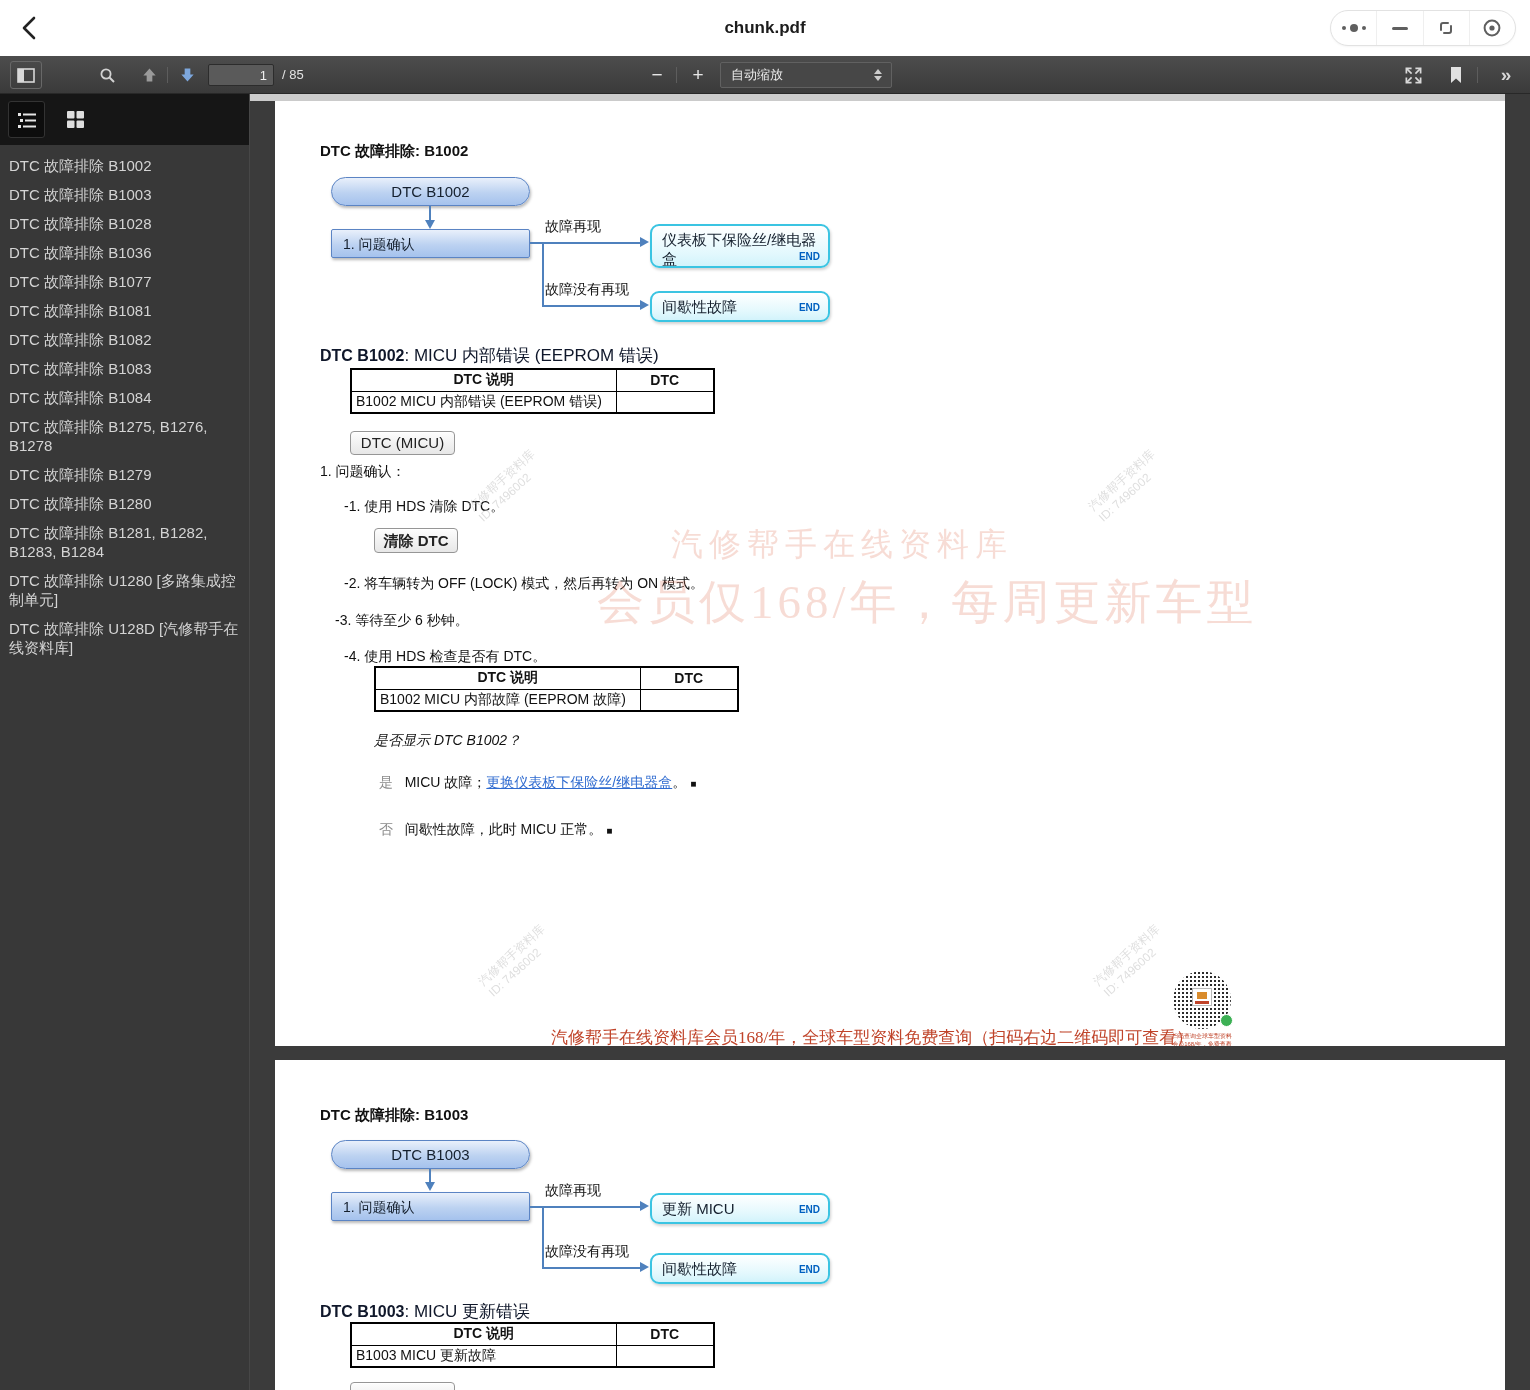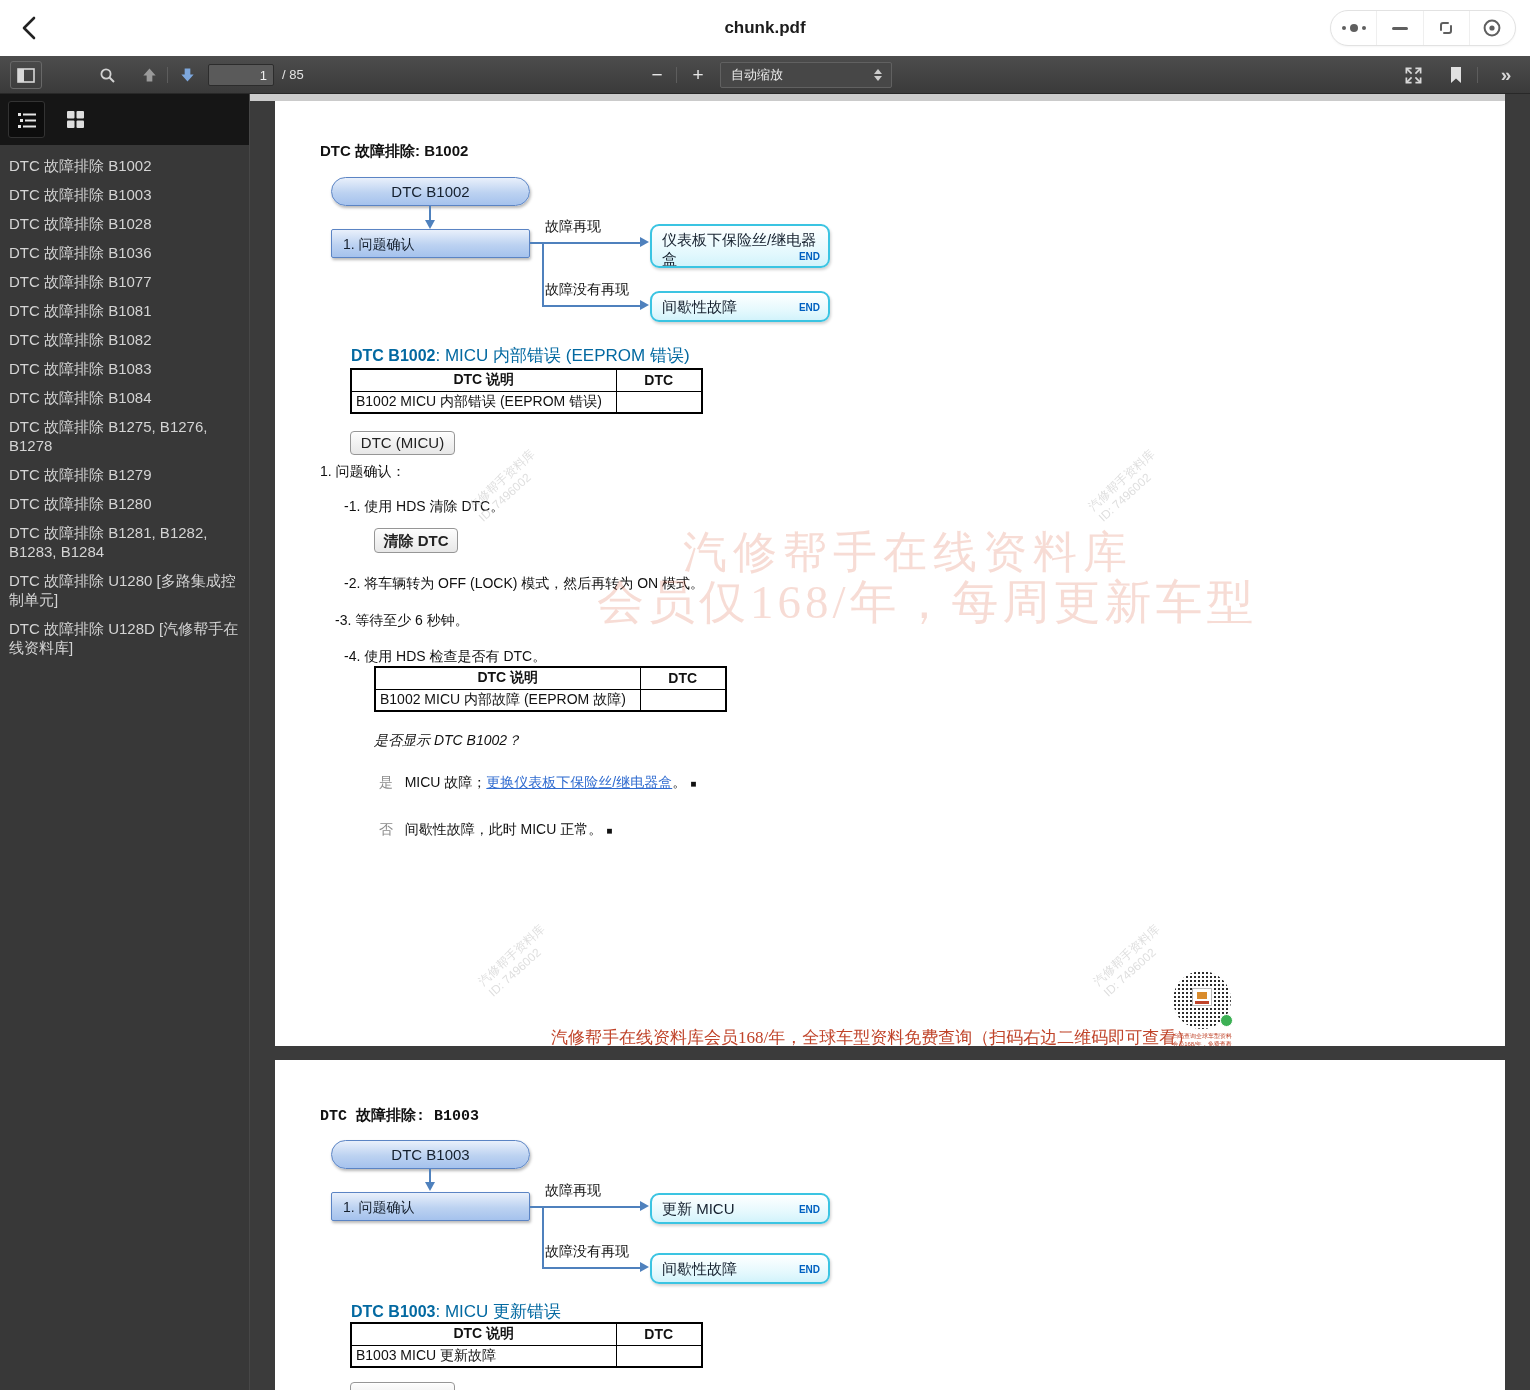--- a/index.html
+++ b/index.html
@@ -45,21 +45,21 @@
   .sb-btn.active { background:#0d0d0d; border:1px solid #333; }
   .outline-list { position:absolute; left:0; top:51px; width:250px; padding:11px 8px 0 9px; list-style:none; }
   .outline-list li { font-size:15px; line-height:19px; color:#d4d4d4; margin-bottom:10px; cursor:pointer; }
 
   
   .page { position:absolute; left:275px; width:1230px; background:#ffffff; overflow:hidden; }
   .page1 { top:101px; height:945px; }
   .page2 { top:1060px; height:330px; }
 
   .h-bold { position:absolute; font-size:15px; font-weight:bold; color:#111; }
-  .dtc-line { position:absolute; color:#0369a1;margin-left:31px; }
+  .dtc-line { position:absolute; color:#0f172a; }
   .dtc-line b { font-size:16px; font-weight:bold; }
   .dtc-line span { font-size:17px; }
 
   
   .flow-node { position:absolute; background:linear-gradient(#e9f0fb,#bcd2f1 55%,#a5c2ed); border:1px solid #5b84c4; box-shadow:1px 2px 3px rgba(0,0,0,.28); color:#15202e; }
   .flow-pill { border-radius:15px; text-align:center; font-size:15px; }
   .flow-rect { border-radius:2px; font-size:14px; padding-left:11px; text-align:left; }
   .end-box { position:absolute; background:linear-gradient(#ffffff,#e2f8fd 70%,#d2f3fb); border:2px solid #3ac4e2; border-radius:9px; box-shadow:1px 2px 3px rgba(0,0,0,.18); color:#15202e; }
   .end-box .end-title { position:absolute; left:10px; top:5px; font-size:15px; }
   .end-box .end-title.vcenter { top:50%; transform:translateY(-50%); }
@@ -68,21 +68,21 @@
   .hline { height:2px; } .vline { width:2px; }
   .arr-r { position:absolute; width:0; height:0; border-top:5px solid transparent; border-bottom:5px solid transparent; border-left:9px solid #4f81bd; }
   .arr-d { position:absolute; width:0; height:0; border-left:5px solid transparent; border-right:5px solid transparent; border-top:9px solid #4f81bd; }
   .branch-label { position:absolute; font-size:14px; color:#111; }
 
   
   .doc-table { position:absolute; border-collapse:collapse; border:2px solid #000; background:#fff; }
   .doc-table th, .doc-table td { border:1px solid #000; font-size:14px; height:22px; color:#111; }
   .doc-table th { font-weight:bold; text-align:center; }
   .doc-table td { text-align:left; padding:0 4px; }
-  .c1 { width:265px; } .c2 { width:86px; }
+  .c1 { width:265px; } .c2 { width:98px; }
 
   .doc-btn { position:absolute; border:1px solid #969696; border-radius:4px; background:linear-gradient(#fdfdfd,#e7e7e7); font-size:15px; color:#222; text-align:center; box-shadow:inset 0 1px 0 #fff; }
   .body-text { position:absolute; font-size:14px; color:#111; }
   .q-italic { position:absolute; font-size:14px; font-style:italic; color:#111; }
   .yn { color:#8a8a8a; }
   .doc-link { color:#2f6bd0; text-decoration:underline; cursor:pointer; }
   .eom { font-size:10px; }
 
   
   .wm-corner { position:absolute; transform:rotate(-42deg); color:#c4c4c4; opacity:.55; font-size:12px; line-height:15px; text-align:left; white-space:nowrap; pointer-events:none; }
@@ -325,40 +325,40 @@
     </div>
     <div class="wm-corner" style="left:200px; top:845px;">
       <div>汽修帮手资料库</div>
         <div>ID: 7496002</div>
     </div>
     <div class="wm-corner" style="left:815px; top:845px;">
       <div>汽修帮手资料库</div>
         <div>ID: 7496002</div>
     </div>
 
-    <div class="wm-big" style="left:408px; top:422px; font-size:44px; letter-spacing:6px;">汽修帮手在线资料库</div>
+    <div class="wm-big" style="left:396px; top:422px; font-size:32px; letter-spacing:6px;">汽修帮手在线资料库</div>
     <div class="wm-big" style="left:322px; top:470px; font-size:47px; letter-spacing:4px;">会员仅168/年，每周更新车型</div>
 
     <div class="footer-red" style="left:276px; top:925px;">汽修帮手在线资料库会员168/年，全球车型资料免费查询（扫码右边二维码即可查看）</div>
     <div class="qr" style="left:898px; top:870px;">
       <span class="logo">
           <i></i>
           <em></em>
         </span>
       <span class="badge"></span>
     </div>
     <div class="qr-cap" style="left:892px; top:931px;">
       <div>扫码查询全球车型资料</div>
         <div>会员168/年，免费查看</div>
     </div>
   </div>
 
   <div class="page page2">
 
-    <div class="h-bold" style="left:45px; top:46px;font-family:Liberation Mono, monospace;">DTC 故障排除: B1003</div>
+    <div class="h-bold" style="left:45px; top:46px;">DTC 故障排除: B1003</div>
 
     <div class="flow-node flow-pill" style="left:56px; top:80px; width:199px; height:29px; line-height:28px;">DTC B1003</div>
     <div class="vline" style="left:154px; top:109px; height:14px;"></div>
     <div class="arr-d" style="left:150px; top:122px;"></div>
     <div class="flow-node flow-rect" style="left:56px; top:132px; width:199px; height:29px; line-height:28px;">1.  问题确认</div>
 
     <div class="hline" style="left:255px; top:146px; width:112px;"></div>
     <div class="arr-r" style="left:365px; top:141px;"></div>
     <div class="branch-label" style="left:270px; top:122px;">故障再现</div>
     <div class="end-box" style="left:375px; top:133px; width:180px; height:31px;">

